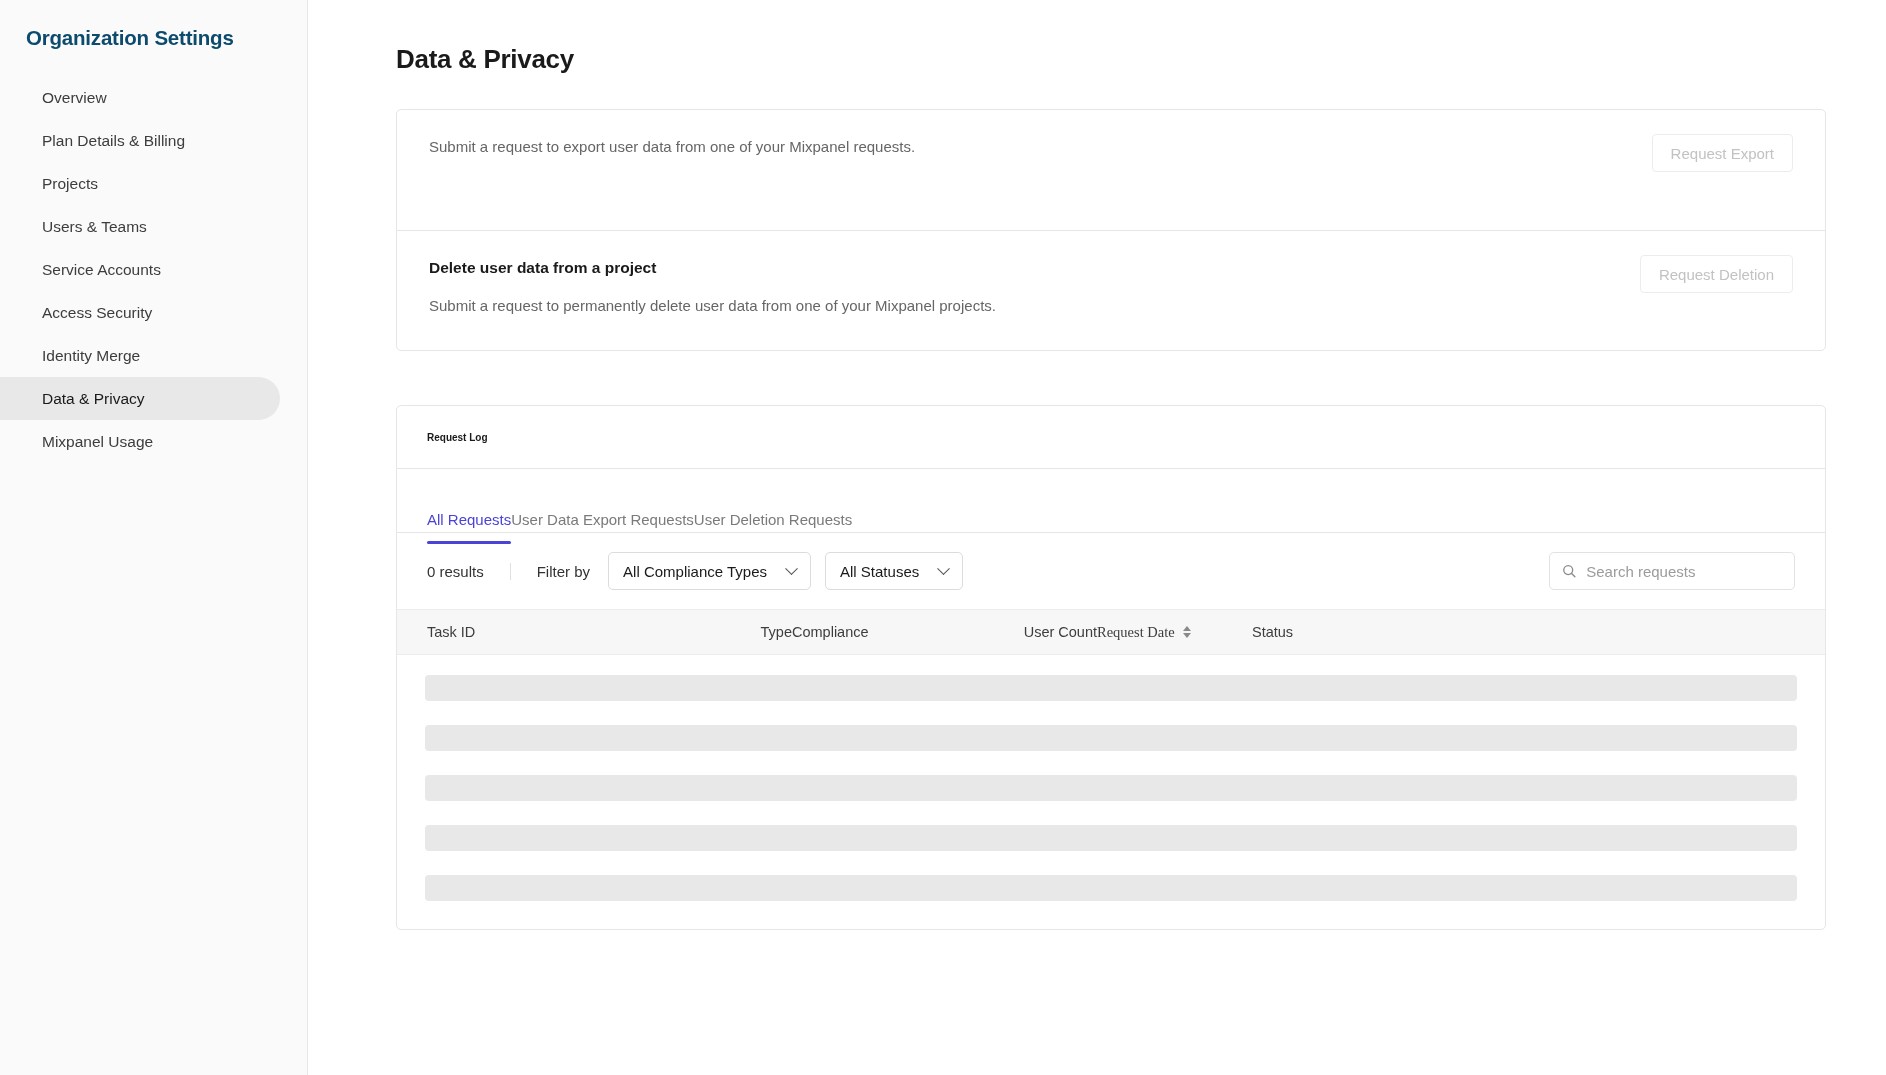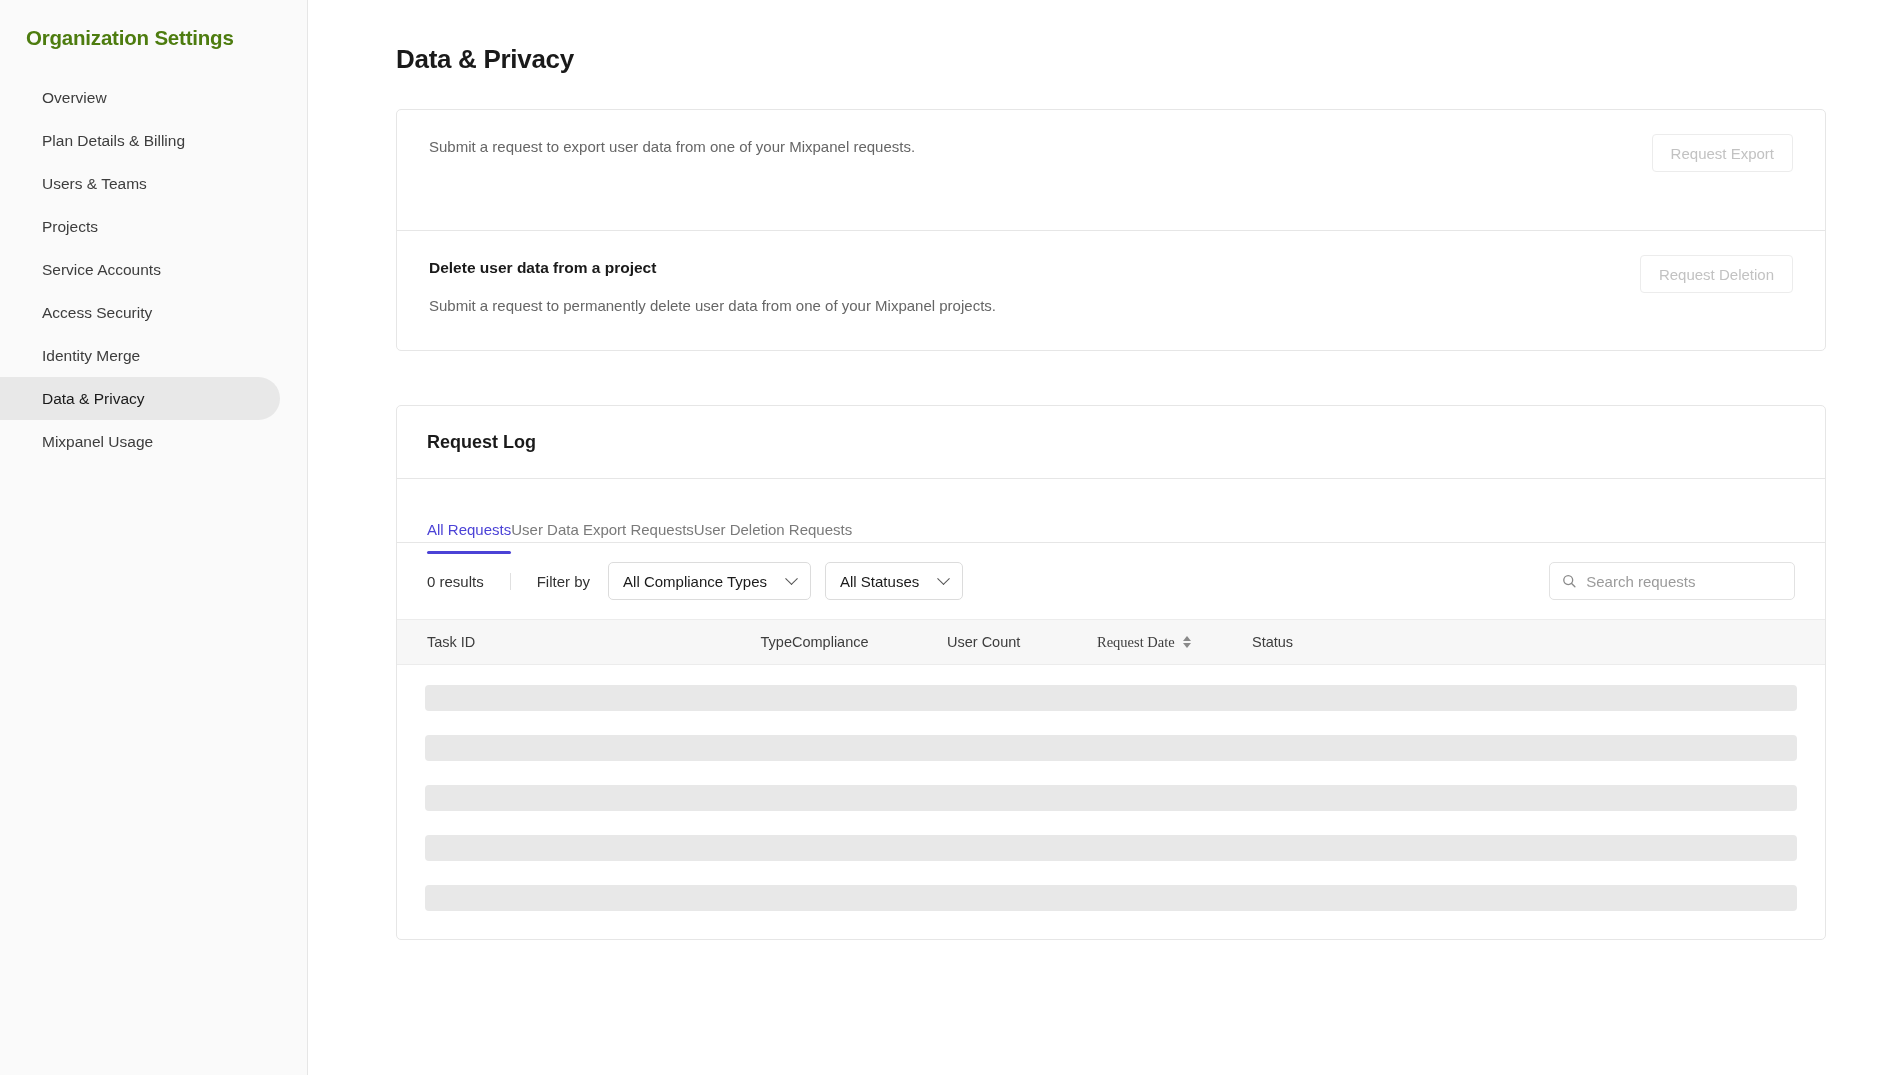--- a/index.html
+++ b/index.html
@@ -22,21 +22,21 @@
     width: 308px;
     flex: 0 0 308px;
     height: 100%;
     background: #fafafa;
     border-right: 1px solid #e6e6e6;
     padding-top: 26px;
   }
   .sidebar-title {
     font-size: 20.5px;
     font-weight: bold;
-    color: #4d7c0f;
+    color: #0c4a6e;
     padding: 0 26px;
     margin-bottom: 26px;
     letter-spacing: -0.2px;
   }
   .nav-list { list-style: none; }
   .nav-item {
     height: 43px;
     display: flex;
     align-items: center;
     padding-left: 42px;
@@ -106,21 +106,21 @@
     background: #fff;
     color: #c2c2c2;
     font-size: 15px;
     font-family: "Liberation Sans", sans-serif;
     cursor: default;
   }
 
   
   .log-header {
     padding: 26px 30px 25px 30px;
-    font-size: 18px;
+    font-size: 10px;
     font-weight: bold;
     color: #1a1a1a;
     border-bottom: 1px solid #e6e6e6;
   }
   .tabs {
     display: flex;
     align-items: flex-end;
     padding: 0 30px;
     height: 64px;
     border-bottom: 1px solid #e6e6e6;
@@ -237,42 +237,42 @@
     height: 26px;
     background: #e8e8e8;
     border-radius: 4px;
     margin-bottom: 24px;
   }
   .skel-row:last-child { margin-bottom: 0; }
 
   .col-task { width: 245px; padding-left: 30px !important; }
   .col-type { width: 150px; text-align: right; }
   .col-comp { width: 155px; }
-  .col-user { width: 150px; }
+  .col-user { width: 150px; text-align: right; }
   .col-date { width: 155px; font-family: Liberation Serif, serif; }
 </style>
 </head>
 <body>
 
 <div class="app">
 
   <aside class="sidebar">
     <div class="sidebar-title">Organization Settings</div>
     <ul class="nav-list">
       <li class="nav-item">
           <span>Overview</span>
         </li>
       <li class="nav-item">
           <span>Plan Details &amp; Billing</span>
         </li>
       <li class="nav-item">
+          <span>Projects</span>
+        </li>
+      <li class="nav-item">
           <span>Users &amp; Teams</span>
-        </li>
-      <li class="nav-item">
-          <span>Projects</span>
         </li>
       <li class="nav-item">
           <span>Service Accounts</span>
         </li>
       <li class="nav-item">
           <span>Access Security</span>
         </li>
       <li class="nav-item">
           <span>Identity Merge</span>
         </li>

